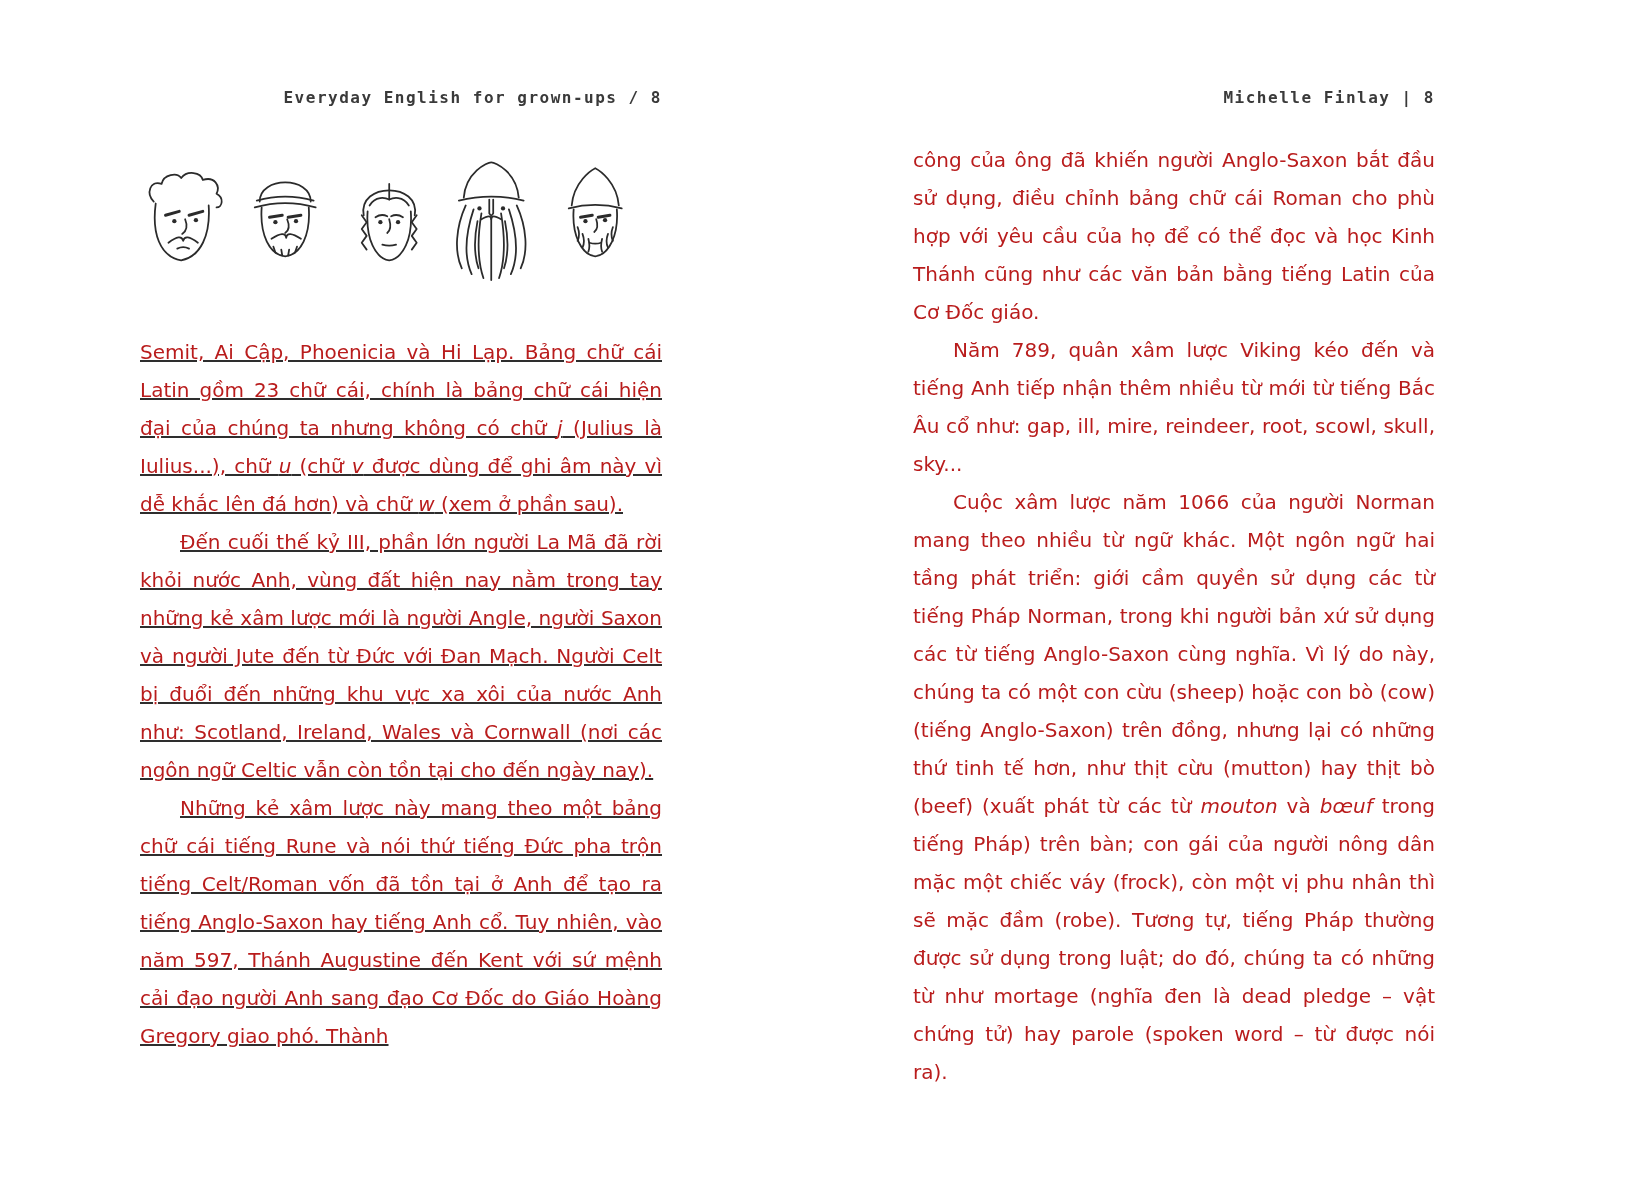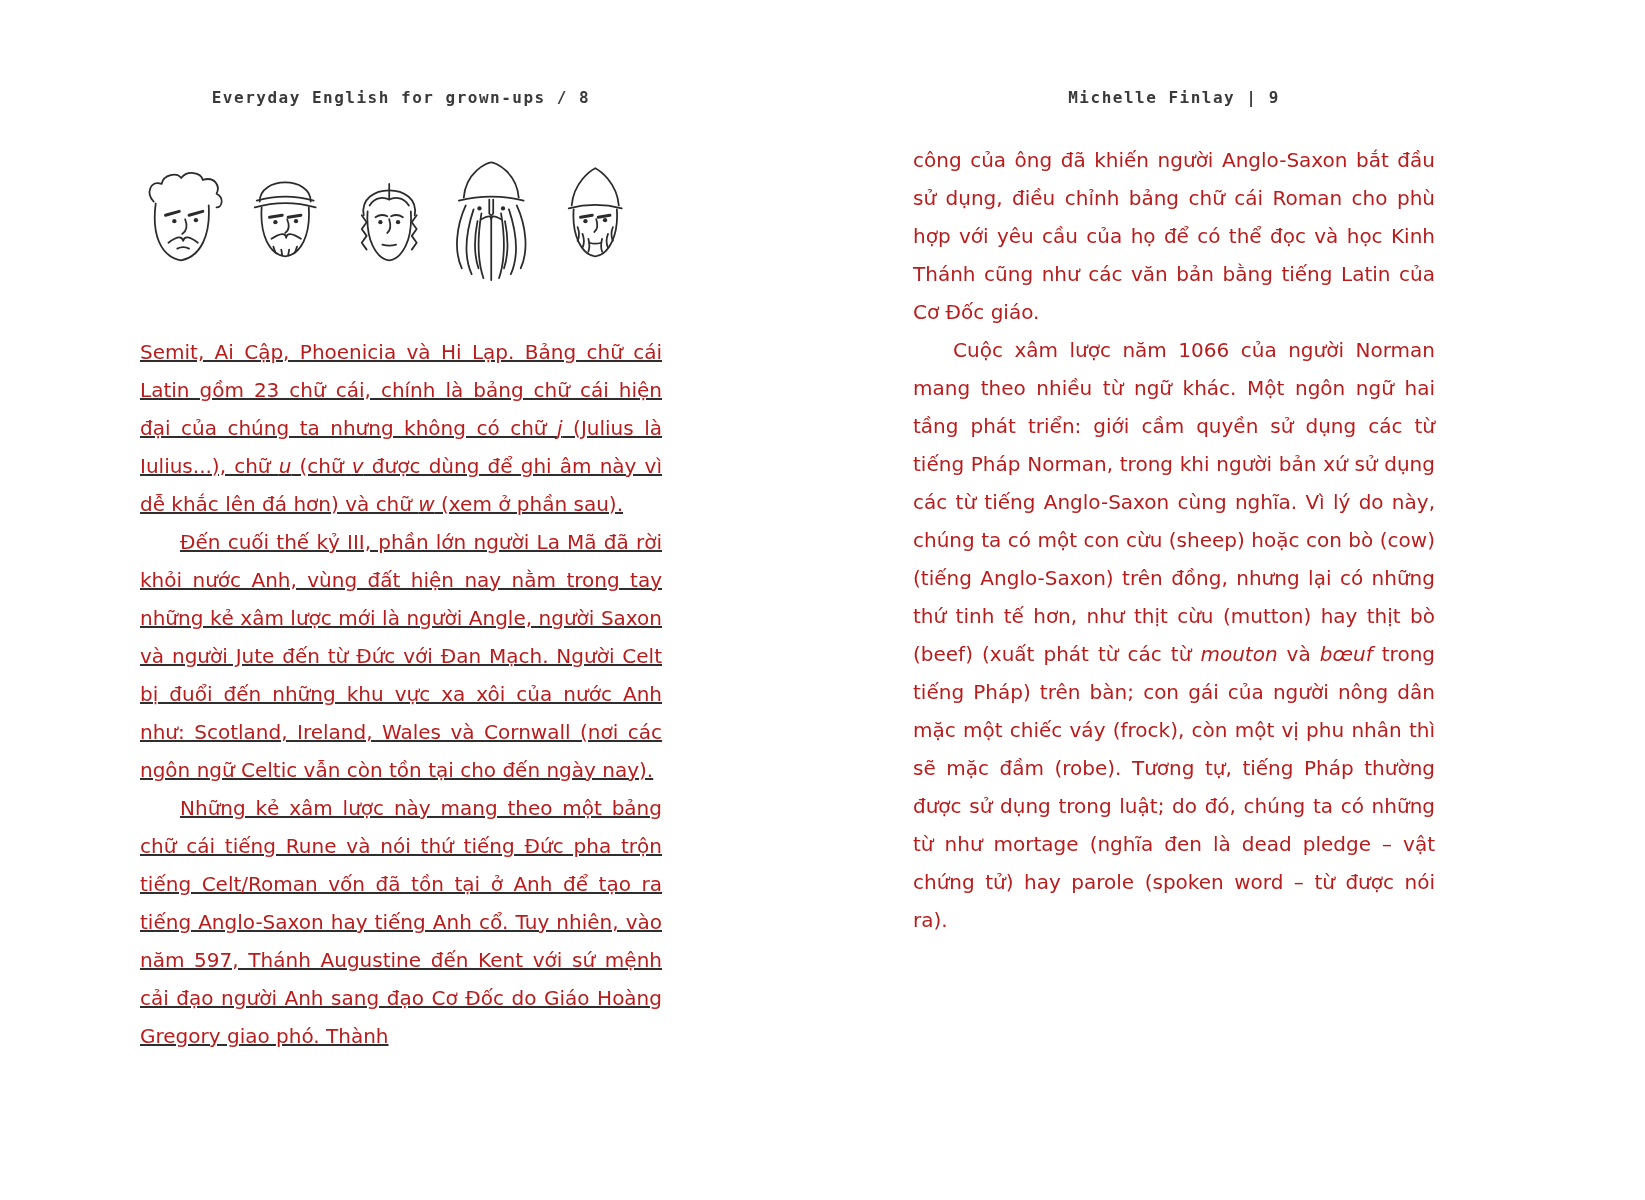--- a/index.html
+++ b/index.html
@@ -9,21 +9,21 @@
     height: 1200px;
     background: #ffffff;
     overflow: hidden;
     font-family: "DejaVu Sans", "Liberation Sans", sans-serif;
   }
   .page { position: absolute; top: 88px; width: 522px; }
   .page.left  { left: 140px; }
   .page.right { left: 913px; }
 
   .page-header {
-    text-align: center;
+    text-align: right;
     font-family: "DejaVu Sans Mono", monospace;
     font-size: 16px;
     letter-spacing: 1.5px;
     font-weight: bold;
     color: #3a3a3a;
     white-space: nowrap;
   }
 
   .illustration { margin-top: 44px; height: 158px; }
   .illustration svg { display: block; }
@@ -131,20 +131,21 @@
     </div>
 
     <div class="text-block">
         <p class=""><span>Semit, Ai Cập, Phoenicia và Hi Lạp. Bảng chữ cái Latin gồm 23 chữ cái, chính là bảng chữ cái hiện đại của chúng ta nhưng không có chữ </span><span class="it">j</span><span> (Julius là Iulius...), chữ </span><span class="it">u</span><span> (chữ </span><span class="it">v</span><span> được dùng để ghi âm này vì dễ khắc lên đá hơn) và chữ </span><span class="it">w</span><span> (xem ở phần sau).</span></p>
         <p class="indent"><span>Đến cuối thế kỷ III, phần lớn người La Mã đã rời khỏi nước Anh, vùng đất hiện nay nằm trong tay những kẻ xâm lược mới là người Angle, người Saxon và người Jute đến từ Đức với Đan Mạch. Người Celt bị đuổi đến những khu vực xa xôi của nước Anh như: Scotland, Ireland, Wales và Cornwall (nơi các ngôn ngữ Celtic vẫn còn tồn tại cho đến ngày nay).</span></p>
         <p class="indent"><span>Những kẻ xâm lược này mang theo một bảng chữ cái tiếng Rune và nói thứ tiếng Đức pha trộn tiếng Celt/Roman vốn đã tồn tại ở Anh để tạo ra tiếng Anglo-Saxon hay tiếng Anh cổ. Tuy nhiên, vào năm 597, Thánh Augustine đến Kent với sứ mệnh cải đạo người Anh sang đạo Cơ Đốc do Giáo Hoàng Gregory giao phó. Thành</span></p>
       </div>
   </section>
 
   <section class="page right">
-    <div class="page-header">Michelle Finlay | 9</div>
+    <div class="page-header">Michelle Finlay | 8</div>
     <div class="text-block">
         <p class=""><span>công của ông đã khiến người Anglo-Saxon bắt đầu sử dụng, điều chỉnh bảng chữ cái Roman cho phù hợp với yêu cầu của họ để có thể đọc và học Kinh Thánh cũng như các văn bản bằng tiếng Latin của Cơ Đốc giáo.</span></p>
+        <p class="indent"><span>Năm 789, quân xâm lược Viking kéo đến và tiếng Anh tiếp nhận thêm nhiều từ mới từ tiếng Bắc Âu cổ như: gap, ill, mire, reindeer, root, scowl, skull, sky...</span></p>
         <p class="indent"><span>Cuộc xâm lược năm 1066 của người Norman mang theo nhiều từ ngữ khác. Một ngôn ngữ hai tầng phát triển: giới cầm quyền sử dụng các từ tiếng Pháp Norman, trong khi người bản xứ sử dụng các từ tiếng Anglo-Saxon cùng nghĩa. Vì lý do này, chúng ta có một con cừu (sheep) hoặc con bò (cow) (tiếng Anglo-Saxon) trên đồng, nhưng lại có những thứ tinh tế hơn, như thịt cừu (mutton) hay thịt bò (beef) (xuất phát từ các từ </span><span class="it">mouton</span><span> và </span><span class="it">bœuf</span><span> trong tiếng Pháp) trên bàn; con gái của người nông dân mặc một chiếc váy (frock), còn một vị phu nhân thì sẽ mặc đầm (robe). Tương tự, tiếng Pháp thường được sử dụng trong luật; do đó, chúng ta có những từ như mortage (nghĩa đen là dead pledge – vật chứng tử) hay parole (spoken word – từ được nói ra).</span></p>
       </div>
   </section>
 
 </div>
 
 </body></html>

